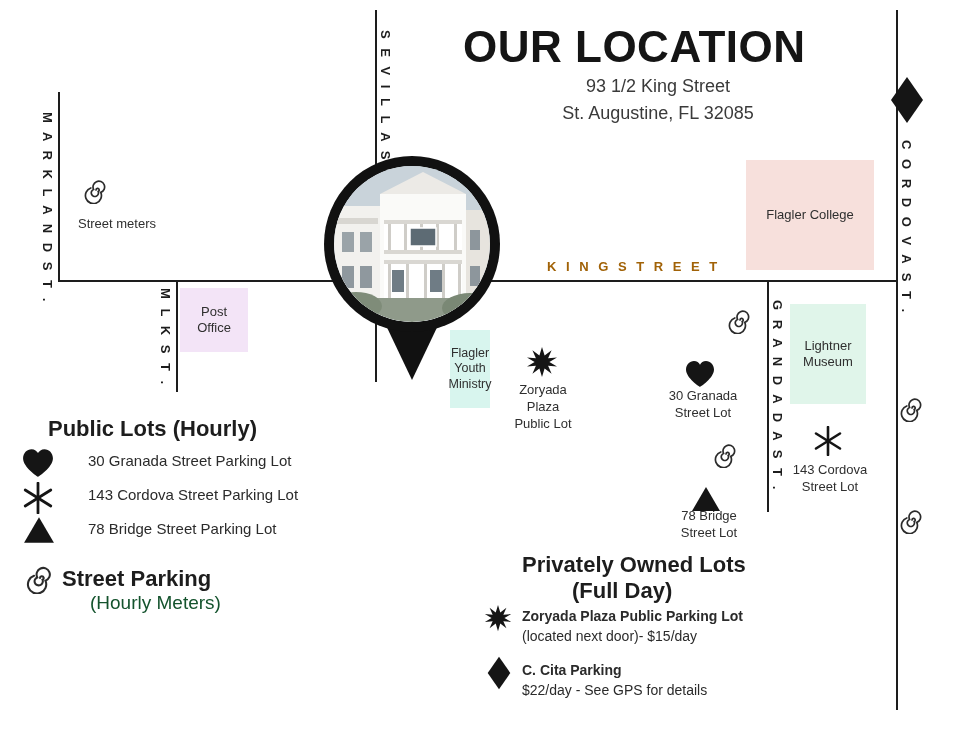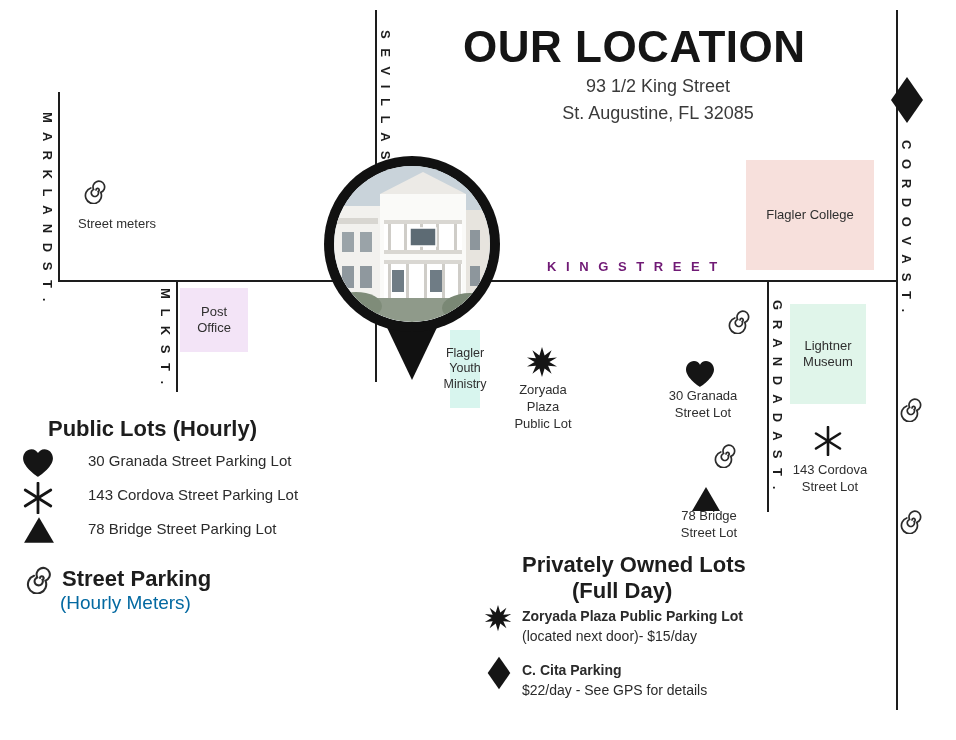--- a/index.html
+++ b/index.html
@@ -34,21 +34,21 @@
     font-size: 13px;
     font-weight: 700;
     color: #1d1d1d;
     white-space: nowrap;
   }
   .street-label-h {
     position: absolute;
     letter-spacing: 3px;
     font-size: 13px;
     font-weight: 700;
-    color: #701a75;
+    color: #a16207;
     white-space: nowrap;
   }
 
   
   .title {
     position: absolute;
     font-size: 44px;
     font-weight: 800;
     letter-spacing: 0.5px;
     color: #151515;
@@ -90,22 +90,23 @@
   .legend-head {
     position: absolute;
     font-size: 22px;
     font-weight: 700;
     color: #1d1d1d;
     white-space: nowrap;
   }
   .legend-sub {
     position: absolute;
     font-size: 19px;
-    color: #0369a1;
-    white-space: nowrap;
+    color: #14532d;
+    white-space: nowrap;
+    margin-left: 30px;
   }
   .legend-item {
     position: absolute;
     font-size: 15px;
     color: #2b2b2b;
     white-space: nowrap;
     margin-left: 28px;
   }
   .legend-item2 {
     position: absolute;
@@ -187,21 +188,21 @@
   <div class="block" style="left:180px; top:288px; width:68px; height:64px; background:#f3e4f7;">
     <span>Post
 Office</span>
   </div>
 
   <div class="block" style="left:746px; top:160px; width:128px; height:110px; background:#f7e0dc;">
     <span>Flagler
 College</span>
   </div>
 
-  <div class="block" style="left:450px; top:330px; width:30px; height:78px; background:#d8f5ee; font-size:12.5px;">
+  <div class="block" style="left:450px; top:330px; width:40px; height:78px; background:#d8f5ee; font-size:12.5px;">
     <span>Flagler
 Youth
 Ministry</span>
   </div>
 
 
   <div class="block" style="left:790px; top:304px; width:76px; height:100px; background:#e0f5ea;">
     <span>Lightner
 Museum</span>
   </div>

